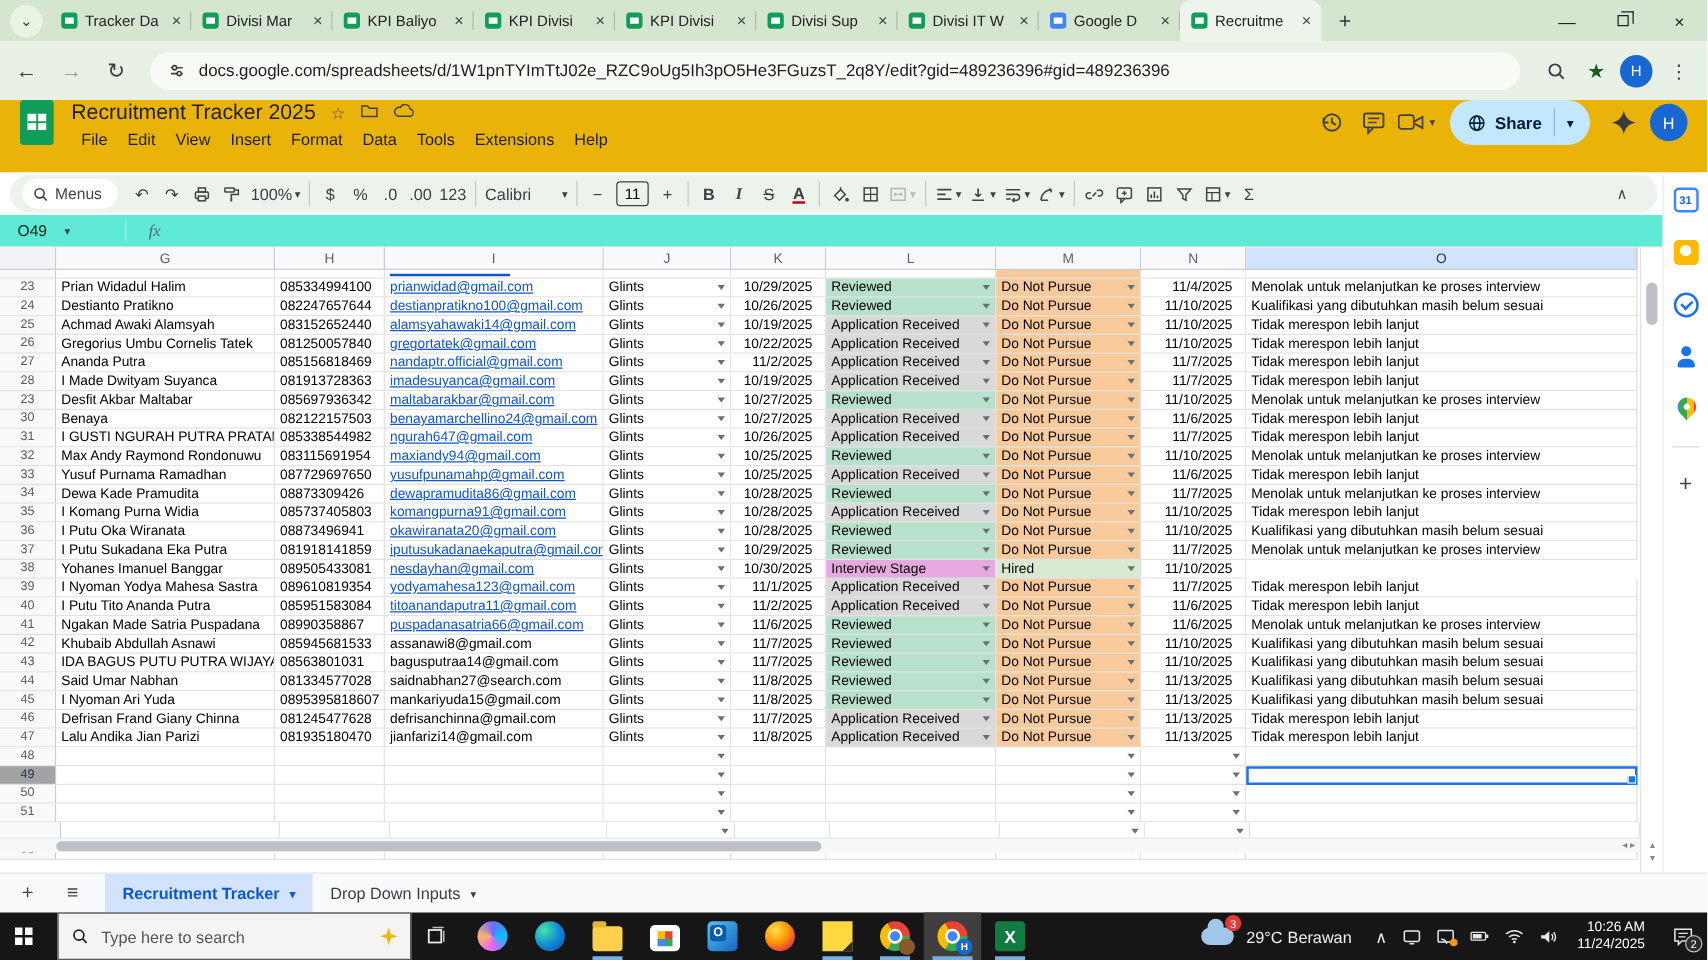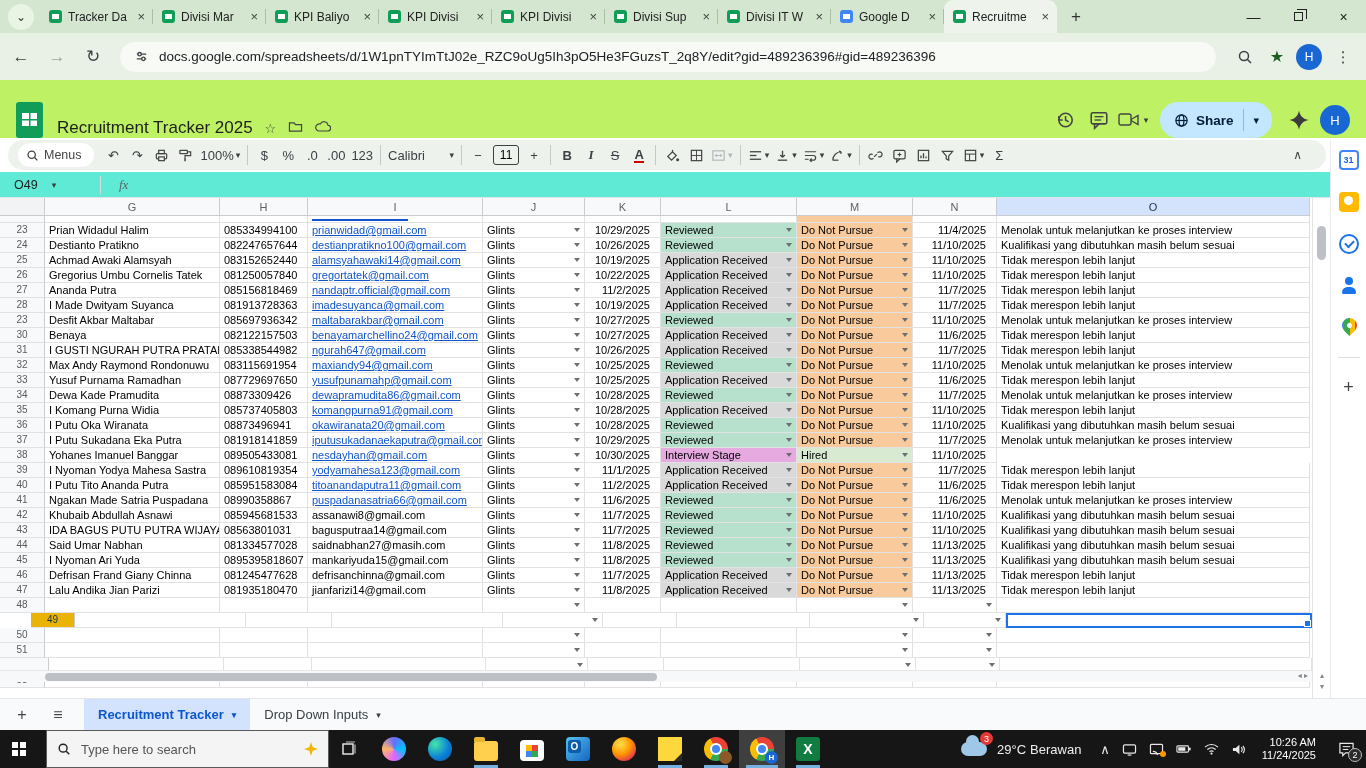--- a/index.html
+++ b/index.html
@@ -32,21 +32,21 @@
   .nav-ico.dis{color:#9aa69a;}
   .urlpill{height:30px;flex:1;margin:0 12px;background:#f7faf5;border-radius:15px;display:flex;align-items:center;padding:0 14px;font-size:13.5px;color:#202124;overflow:hidden;white-space:nowrap;}
   .urlpill svg{margin-right:10px;flex:none;}
   .addr-right{display:flex;align-items:center;margin-right:8px;}
   .addr-right .nav-ico{margin-left:2px;}
   .star{color:#1b5e20;font-size:16px;}
   .avatar{width:26px;height:26px;border-radius:50%;background:#1967d2;color:#fff;font-size:12px;display:flex;align-items:center;justify-content:center;margin:0 4px;}
   .kebab{font-size:15px;color:#3c4043;}
 
   
-  .appheader{position:absolute;left:0;top:80px;width:1366px;height:58px;background:#bef264;display:flex;align-items:flex-end;}
+  .appheader{position:absolute;left:0;top:80px;width:1366px;height:58px;background:#eab308;display:flex;align-items:flex-start;}
   .slogo{width:27px;height:36px;background:#0f9d58;border-radius:3px;margin:0 14px 0 16px;position:relative;flex:none;}
   .slogo::after{content:'';position:absolute;left:6px;top:11px;width:15px;height:13px;background:#fff;background-image:linear-gradient(#0f9d58,#0f9d58),linear-gradient(#0f9d58,#0f9d58);background-size:1.5px 100%,100% 1.5px;background-position:center center;background-repeat:no-repeat;}
   .titleblock{display:flex;flex-direction:column;justify-content:center;}
   .titlerow{display:flex;align-items:center;}
   .doct{font-size:17px;color:#1f1f1f;}
   .t-ico{margin-left:12px;color:#444;font-size:13px;}
   #menubar{display:flex;margin-top:3px;}
   .mitem{font-size:13px;color:#1f1f1f;padding:1px 8px;border-radius:4px;}
   .hdr-right{margin-left:auto;display:flex;align-items:center;margin-right:12px;}
   .hico{width:34px;height:34px;display:flex;align-items:center;justify-content:center;}
@@ -82,21 +82,21 @@
   
   .gridwrap{position:absolute;left:0;top:198px;width:1312px;height:500px;background:#fff;}
   #colhdrs{display:flex;height:18px;}
   .hcell{height:18px;background:#f8f9fa;border-right:1px solid #c9cdd1;border-bottom:1px solid #c9cdd1;display:flex;align-items:center;justify-content:center;font-size:11px;color:#5f6368;}
   .hcell.corner{width:45px;background:#f1f3f4;}
   .hcell.selh{background:#d3e3fd;color:#18324e;}
   .grow{display:flex;height:15px;}
   .grow.part{height:7px;}
   .gcell{height:100%;border-right:1px solid #e2e2e2;border-bottom:1px solid #e2e2e2;font-size:11px;color:#000;line-height:14px;white-space:nowrap;overflow:hidden;position:relative;background:#fff;}
   .c-num{text-align:center;font-size:10px;color:#575b5f;background:#f8f9fa;border-right:1px solid #c9cdd1;}
-  .c-num.selr{background:#eab308;color:#18324e;margin-left:31px;}
+  .c-num.selr{background:#a3a3a3;color:#18324e;}
   .c-txt{padding-left:4px;}
   .c-date{text-align:right;padding-right:10px;}
   .lnk{color:#1155cc;text-decoration:underline;}
   .tri{position:absolute;right:4px;top:5px;width:0;height:0;border-left:3.5px solid transparent;border-right:3.5px solid transparent;border-top:4.5px solid #6b6f73;}
   .part .gcell{border-bottom:1px solid #e2e2e2;}
   .plink{position:absolute;left:4px;bottom:1px;width:96px;height:2px;background:#1155cc;}
   .selcell{outline:2px solid #1a73e8;outline-offset:-2px;z-index:2;}
   .selcell::after{content:'';position:absolute;right:0;bottom:0;width:5px;height:5px;background:#1a73e8;border:1px solid #fff;}
   .hscroll{position:absolute;left:0;top:472px;width:1312px;height:12px;background:#f6f8f9;border-top:1px solid #e7e7e7;}
   .hthumb{position:absolute;left:45px;top:2px;width:612px;height:8px;background:#bdc1c6;border-radius:4px;}
@@ -272,20 +272,31 @@
           <svg width="15" height="13" viewBox="0 0 16 14">
               <path d="M1.5 3 h5 l1.5 2 h6.5 v7 h-13 Z" fill="none" stroke="#444" stroke-width="1.3"></path>
             </svg>
         </span>
         <span class="t-ico">
           <svg width="16" height="12" viewBox="0 0 18 12">
               <path d="M5 10.5 a4 4 0 1 1 1 -7.8 a4.5 4.5 0 0 1 8.6 1.3 a3.2 3.2 0 0 1 -0.6 6.5 Z" fill="none" stroke="#444" stroke-width="1.3"></path>
             </svg>
         </span>
       </div>
+      <div id="menubar">
+          <span class="mitem">File</span>
+          <span class="mitem">Edit</span>
+          <span class="mitem">View</span>
+          <span class="mitem">Insert</span>
+          <span class="mitem">Format</span>
+          <span class="mitem">Data</span>
+          <span class="mitem">Tools</span>
+          <span class="mitem">Extensions</span>
+          <span class="mitem">Help</span>
+        </div>
     </div>
     <div class="hdr-right">
       <div class="hico">
         <svg width="20" height="20" viewBox="0 0 18 18">
             <circle cx="9.5" cy="9" r="6" fill="none" stroke="#444" stroke-width="1.4"></circle>
             <path d="M9.5 5.5 v3.5 l2.8 1.7" fill="none" stroke="#444" stroke-width="1.4"></path>
             <path d="M3.5 5.5 v3.5 h3.5" fill="none" stroke="#444" stroke-width="1.4"></path>
           </svg>
       </div>
       <div class="hico">
@@ -757,21 +768,21 @@
           <div class="gcell c-date" style="width: 76px;">11/7/2025</div>
           <div class="gcell c-txt" style="width: 136px; background: rgb(183, 225, 205);">Reviewed<span class="tri"></span></div>
           <div class="gcell c-txt" style="width: 116px; background: rgb(249, 203, 156);">Do Not Pursue<span class="tri"></span></div>
           <div class="gcell c-date" style="width: 84px;">11/10/2025</div>
           <div class="gcell c-txt" style="width: 313px;">Kualifikasi yang dibutuhkan masih belum sesuai</div>
         </div>
         <div class="grow">
           <div class="gcell c-num" style="width: 45px;">44</div>
           <div class="gcell c-txt" style="width: 175px;">Said Umar Nabhan</div>
           <div class="gcell c-txt" style="width: 88px;">081334577028</div>
-          <div class="gcell c-txt" style="width: 175px;">saidnabhan27@masih.com</div>
+          <div class="gcell c-txt" style="width: 175px;">saidnabhan27@search.com</div>
           <div class="gcell c-txt" style="width: 102px;">Glints<span class="tri"></span></div>
           <div class="gcell c-date" style="width: 76px;">11/8/2025</div>
           <div class="gcell c-txt" style="width: 136px; background: rgb(183, 225, 205);">Reviewed<span class="tri"></span></div>
           <div class="gcell c-txt" style="width: 116px; background: rgb(249, 203, 156);">Do Not Pursue<span class="tri"></span></div>
           <div class="gcell c-date" style="width: 84px;">11/13/2025</div>
           <div class="gcell c-txt" style="width: 313px;">Kualifikasi yang dibutuhkan masih belum sesuai</div>
         </div>
         <div class="grow">
           <div class="gcell c-num" style="width: 45px;">45</div>
           <div class="gcell c-txt" style="width: 175px;"> I Nyoman Ari Yuda</div>

